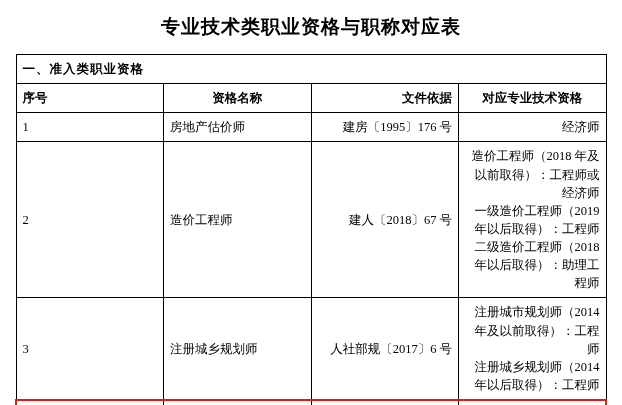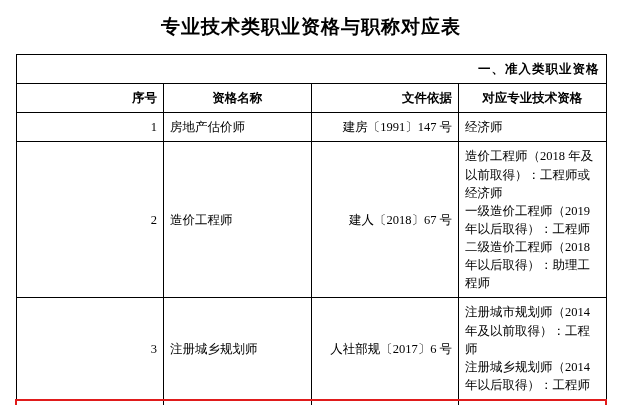--- a/index.html
+++ b/index.html
@@ -37,35 +37,35 @@
   }
   table.main td, table.main th {
     border: 1px solid #000000;
     padding: 5px 6px;
     font-size: 12.5px;
     line-height: 1.45;
     vertical-align: middle;
     font-family: "Liberation Serif", "DejaVu Serif", serif;
   }
   .section-row td {
-    text-align: right;
+    text-align: left;
     font-weight: bold;
     font-size: 13.5px;
     padding: 6px 4px;
     letter-spacing: 1px;
     margin-top: 37px;
   }
   .head-row td {
     text-align: center;
     font-weight: bold;
     font-size: 13.5px;
     padding: 7px 4px;
   }
   td.c-idx {
-    text-align: right;
+    text-align: left;
     width: 36px;
   }
   td.c-name {
     text-align: left;
     width: 118px;
     padding-left: 10px;
     margin-top: 20px;
   }
   td.c-doc {
     text-align: right;
@@ -81,20 +81,21 @@
     border-bottom: 2px solid #e01b1b;
   }
   tr.highlight td:first-child {
     border-left: 2px solid #e01b1b;
   }
   tr.highlight td:last-child {
     border-right: 2px solid #e01b1b;
   }
   .corr-line {
     display: block;
+    text-align: right;
   }
 </style>
 </head>
 <body>
 
 <div class="page">
 
   <div class="doc-title">专业技术类职业资格与职称对应表</div>
 
   <table class="main">
@@ -107,21 +108,21 @@
       <tr class="head-row">
         <td class="c-idx">序号</td>
         <td class="c-name" style="text-align:center;">资格名称</td>
         <td class="c-doc">文件依据</td>
         <td class="c-corr" style="text-align:center;">对应专业技术资格</td>
       </tr>
 
       <tr>
         <td class="c-idx">1</td>
         <td class="c-name">房地产估价师</td>
-        <td class="c-doc">建房〔1991〕147 号</td>
+        <td class="c-doc">建房〔1995〕176 号</td>
         <td class="c-corr">
           <span class="corr-line">经济师</span>
         </td>
       </tr>
 
       <tr>
         <td class="c-idx">2</td>
         <td class="c-name">造价工程师</td>
         <td class="c-doc">建人〔2018〕67 号</td>
         <td class="c-corr">

